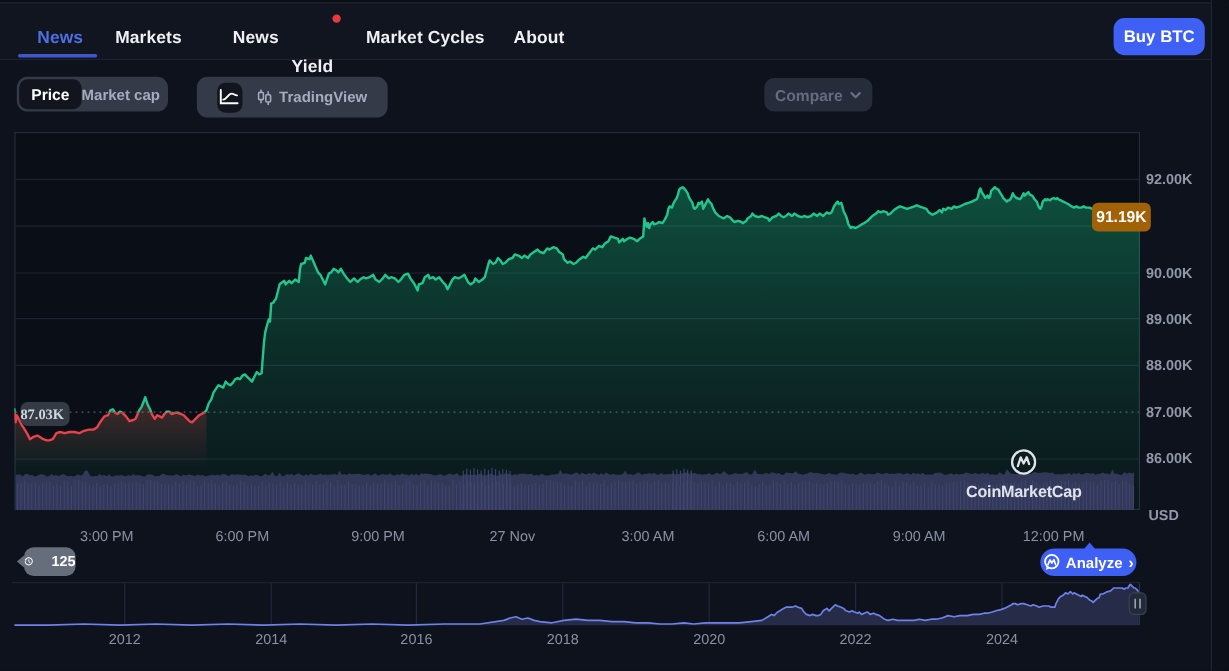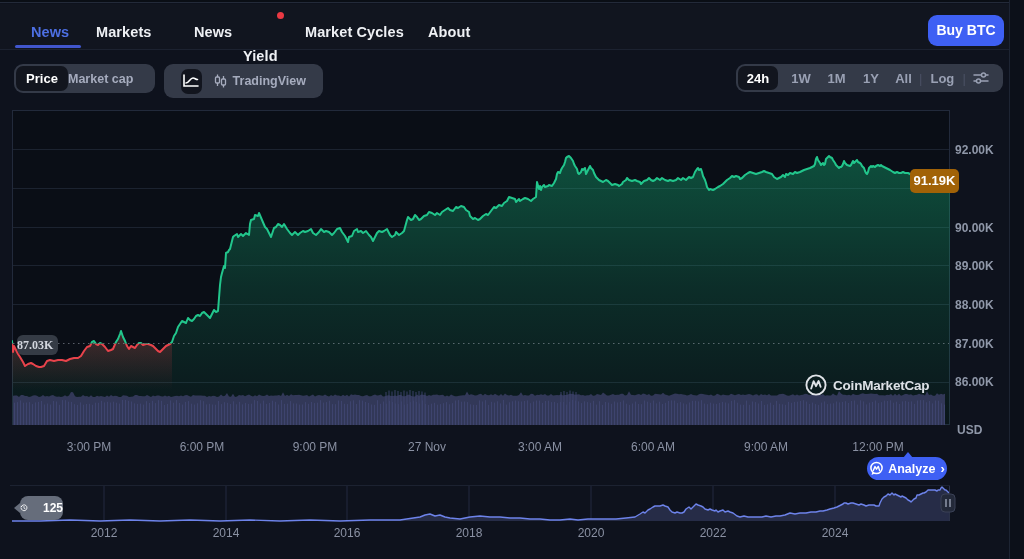--- a/index.html
+++ b/index.html
@@ -11,38 +11,38 @@
 #nav{left:0;top:4px;width:1009px;height:46px;background:#11151f;border-bottom:1px solid #1c2230;}
 .tab{position:absolute;top:20px;font-size:14.5px;font-weight:700;color:#eef0f4;letter-spacing:0.1px;}
 #tab-chart{color:#4d6fe3;}
 #chart-underline{left:15px;top:41px;width:66px;height:3px;background:#4156cc;border-radius:2px;}
 #yield-dot{left:277px;top:8px;width:7px;height:7px;border-radius:50%;background:#ea3943;}
 #buybtc{left:928px;top:11px;width:76px;height:31px;background:#3e60f4;border-radius:9px;color:#fff;font-size:14px;font-weight:700;text-align:center;line-height:31px;}
 
 .seg{position:absolute;top:64px;height:29px;background:#343a48;border-radius:9px;display:flex;align-items:center;}
 .pill{height:25px;background:#12151e;border-radius:7px;display:flex;align-items:center;justify-content:center;color:#fff;font-size:13px;font-weight:700;}
 .seglbl{color:#a6acbe;font-size:12.5px;font-weight:700;}
-#seg1{left:14px;width:141px;padding:2px;}
+#seg1{left:14px;width:126px;padding:2px;}
 #seg1 .pill{width:52px;}
 #seg1 .seglbl{}
 #seg2{left:164px;width:159px;padding:17px;}
 #seg2 .pill{width:42px;}
 #compare{left:637px;top:65px;width:90px;height:28px;background:#272c3a;border-radius:8px;color:#646c80;font-size:13px;font-weight:700;display:flex;align-items:center;justify-content:center;gap:6px;}
 #range{left:736px;top:64px;width:267px;height:28px;background:#343a48;border-radius:9px;display:flex;align-items:center;padding:2px;}
 #range .pill{width:40px;height:24px;font-size:13px;}
 .rlbl{color:#9aa1b4;font-size:13px;font-weight:700;text-align:center;}
 .rsep{color:#4a5164;font-size:13px;}
 
 #prevclose{left:17px;top:335px;width:41px;height:20px;background:rgba(56,62,72,0.95);border-radius:6px;color:#d2d6de;font-size:12px;font-weight:700;line-height:20px;font-family:Liberation Serif, serif;}
 #curprice{left:910px;top:169px;width:49px;height:24px;background:#a16207;border-radius:5px;color:#fff;font-size:13px;font-weight:700;text-align:center;line-height:24px;}
-#badge125{left:20px;top:456px;width:43px;height:24px;background:#666d7b;border-radius:8px;color:#fff;font-size:12px;font-weight:700;display:flex;align-items:center;justify-content:center;padding:0;gap:15px;margin-top:40px;}
+#badge125{left:20px;top:456px;width:43px;height:24px;background:#666d7b;border-radius:8px;color:#fff;font-size:12px;font-weight:700;display:flex;align-items:center;justify-content:center;padding:0;gap:15px;}
 #badge125:before{content:"";position:absolute;left:-6px;top:7px;border:5px solid transparent;border-right:6px solid #666d7b;border-left:none;}
 #analyze{left:867px;top:457px;width:80px;height:23px;background:#3e60f4;border-radius:12px;color:#fff;font-size:12.5px;font-weight:700;display:flex;align-items:center;justify-content:center;gap:4px;}
 #analyze:before{content:"";position:absolute;left:36px;top:-5px;border:5px solid transparent;border-bottom:6px solid #3e60f4;border-top:none;}
-#watermark{left:805px;top:374px;display:flex;align-items:center;gap:6px;color:#e9ecf2;font-size:13.5px;font-weight:700;letter-spacing:-0.2px;opacity:0.95;}
+#watermark{left:805px;top:374px;display:flex;align-items:center;gap:6px;color:#e9ecf2;font-size:13.5px;font-weight:700;letter-spacing:-0.2px;opacity:0.95;flex-direction:column;}
 #rightline{left:1009px;top:0;width:1px;height:559px;background:#1d2433;}
 </style>
 </head>
 <body>
 <div id="root">
   <svg class="abs" id="chartsvg" width="1024" height="559" viewBox="0 0 1024 559" style="left:0;top:0">
 <defs>
 <linearGradient id="gfill" x1="0" y1="150" x2="0" y2="425" gradientUnits="userSpaceOnUse">
  <stop offset="0" stop-color="#16c784" stop-opacity="0.36"></stop>
  <stop offset="0.5" stop-color="#16c784" stop-opacity="0.17"></stop>
@@ -163,40 +163,25 @@
           <g stroke="#a6acbe" stroke-width="1.3" fill="none">
             <line x1="3.5" y1="0.5" x2="3.5" y2="3"></line>
             <rect x="1.5" y="3" width="4" height="6" rx="1"></rect>
             <line x1="3.5" y1="9" x2="3.5" y2="12"></line>
             <line x1="9.5" y1="2" x2="9.5" y2="5"></line>
             <rect x="7.5" y="5" width="4" height="6" rx="1"></rect>
             <line x1="9.5" y1="11" x2="9.5" y2="13.5"></line>
           </g>
         </svg> TradingView</div>
   </div>
-  <div class="abs" id="range">
-    <div class="pill">24h</div>
-    <div class="rlbl" style="width:36px;margin-left:5px;">1W</div>
-    <div class="rlbl" style="width:35px;">1M</div>
-    <div class="rlbl" style="width:34px;">1Y</div>
-    <div class="rlbl" style="width:31px;">All</div>
-    <div class="rsep">|</div>
-    <div class="rlbl" style="width:40px;">Log</div>
-    <div class="rsep">|</div>
-    <div style="width:30px;display:flex;justify-content:center;">
-        <svg width="16" height="14" viewBox="0 0 16 14">
-          <g stroke="#9aa1b4" stroke-width="1.5" stroke-linecap="round">
-            <line x1="1" y1="4" x2="15" y2="4"></line>
-            <line x1="1" y1="10" x2="15" y2="10"></line>
-          </g>
-          <circle cx="10.5" cy="4" r="2" fill="#343a48" stroke="#9aa1b4" stroke-width="1.5"></circle>
-          <circle cx="5.5" cy="10" r="2" fill="#343a48" stroke="#9aa1b4" stroke-width="1.5"></circle>
+  <div class="abs" id="compare">Compare <span style="display:flex">
+        <svg width="10" height="7" viewBox="0 0 10 7">
+          <path d="M1.5 1.5 L5 5 L8.5 1.5" stroke="#68708b" stroke-width="1.8" fill="none" stroke-linecap="round" stroke-linejoin="round"></path>
         </svg>
-      </div>
-  </div>
+      </span></div>
   <div class="abs" id="prevclose">87.03K</div>
   <div class="abs" id="curprice">91.19K</div>
   <div class="abs" id="badge125">
       <svg width="12" height="12" viewBox="0 0 15 15">
         <path d="M2.2 5.2 A5.6 5.6 0 1 1 1.9 7.5" stroke="#fff" stroke-width="1.6" fill="none" stroke-linecap="round"></path>
         <path d="M1 3.2 L2.2 5.6 L4.6 4.8" fill="#fff" stroke="none"></path>
         <path d="M7.5 4.5 V7.7 L9.7 9" stroke="#fff" stroke-width="1.4" fill="none" stroke-linecap="round" stroke-linejoin="round"></path>
       </svg>
       <span>125</span>
     </div>

